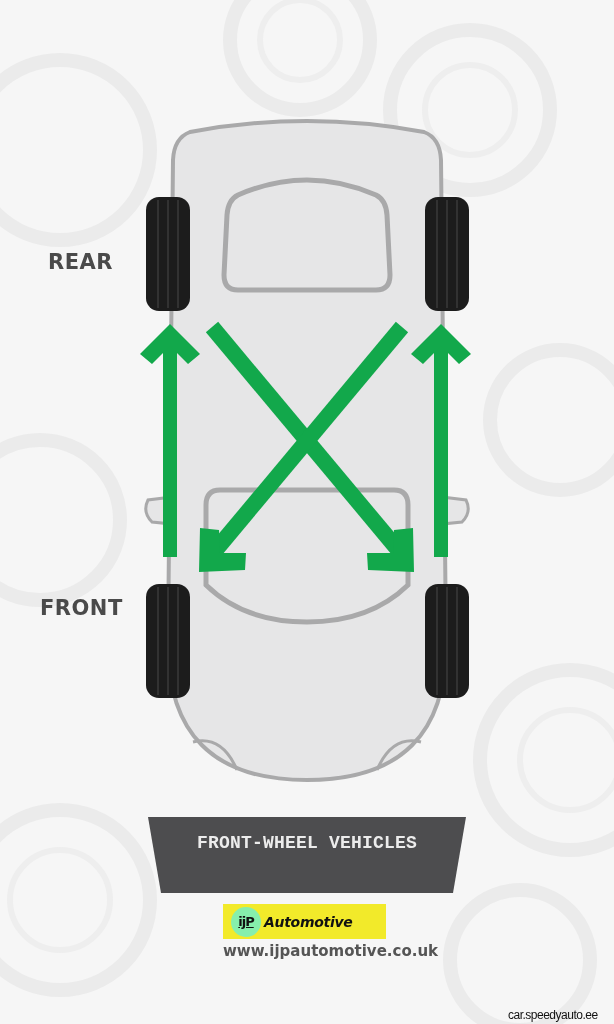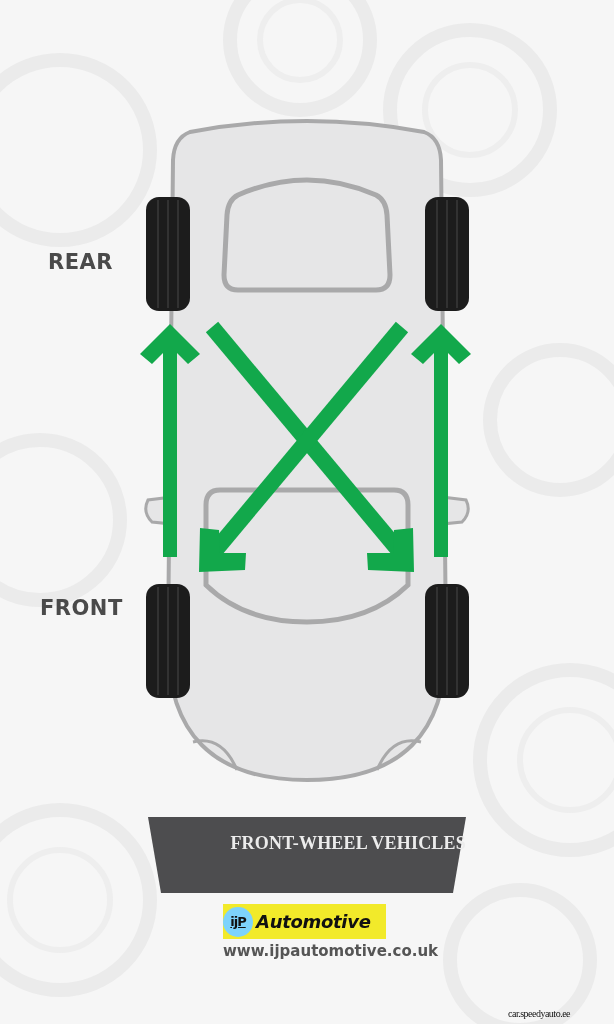--- a/index.html
+++ b/index.html
@@ -14,46 +14,46 @@
     position: absolute; font-weight: bold; font-size: 21px; color: #4a4a4a;
     letter-spacing: 0.5px; font-family: "DejaVu Sans", sans-serif;
   }
   .label-rear { left: 48px; top: 250px; }
   .label-front { left: 40px; top: 596px; }
   .title-banner {
     position: absolute; left: 148px; top: 817px; width: 318px; height: 76px;
   }
   .title-banner svg { position: absolute; left: 0; top: 0; }
   .title-text {
-    position: absolute; left: 0; top: 13px; width: 318px; text-align: right;
+    position: absolute; left: 0; top: 13px; width: 318px; text-align: center;
     color: #ececec; font-weight: bold; font-size: 18px; line-height: 26px;
-    font-family: Liberation Serif, serif; letter-spacing: 0.2px;
+    font-family: Liberation Mono, monospace; letter-spacing: 0.2px;
   }
   .logo {
     position: absolute; left: 223px; top: 904px; width: 163px; height: 35px;
     background: #f2ea2a; display: flex; align-items: center;
   }
   .logo-badge {
-    width: 30px; height: 30px; border-radius: 50%; background: #7dd3fc;
-    margin-left: 0; display: flex; align-items: center; justify-content: center;
+    width: 30px; height: 30px; border-radius: 50%; background: #86efac;
+    margin-left: 8px; display: flex; align-items: center; justify-content: center;
     color: #111; font-weight: bold; font-size: 13px; font-family: "DejaVu Sans", sans-serif;
     letter-spacing: -1px;
     text-decoration: underline;
   }
   .logo-text {
-    margin-left: 3px; font-style: italic; font-weight: bold; font-size: 18px; color: #111;
+    margin-left: 3px; font-style: italic; font-weight: bold; font-size: 14px; color: #111;
     font-family: "DejaVu Sans", sans-serif; letter-spacing: -0.3px;
   }
   .website {
     position: absolute; left: 223px; top: 942px; width: 170px; text-align: center;
     font-size: 15px; font-weight: bold; color: #555; font-family: "DejaVu Sans", sans-serif;
   }
   .watermark {
-    position: absolute; left: 508px; top: 1008px; font-size: 10px; color: #111;
-    font-family: Liberation Serif, serif; letter-spacing: -0.5px;
+    position: absolute; left: 508px; top: 1008px; font-size: 12px; color: #111;
+    font-family: Liberation Sans, sans-serif; letter-spacing: -0.5px;
   }
 </style>
 </head>
 <body>
 
 <svg class="bg-pattern" width="614" height="1024" viewBox="0 0 614 1024">
   <g fill="none" stroke="#ebebeb" stroke-width="14">
     <circle cx="300" cy="40" r="70"></circle>
     <circle cx="470" cy="110" r="80"></circle>
     <circle cx="60" cy="150" r="90"></circle>

